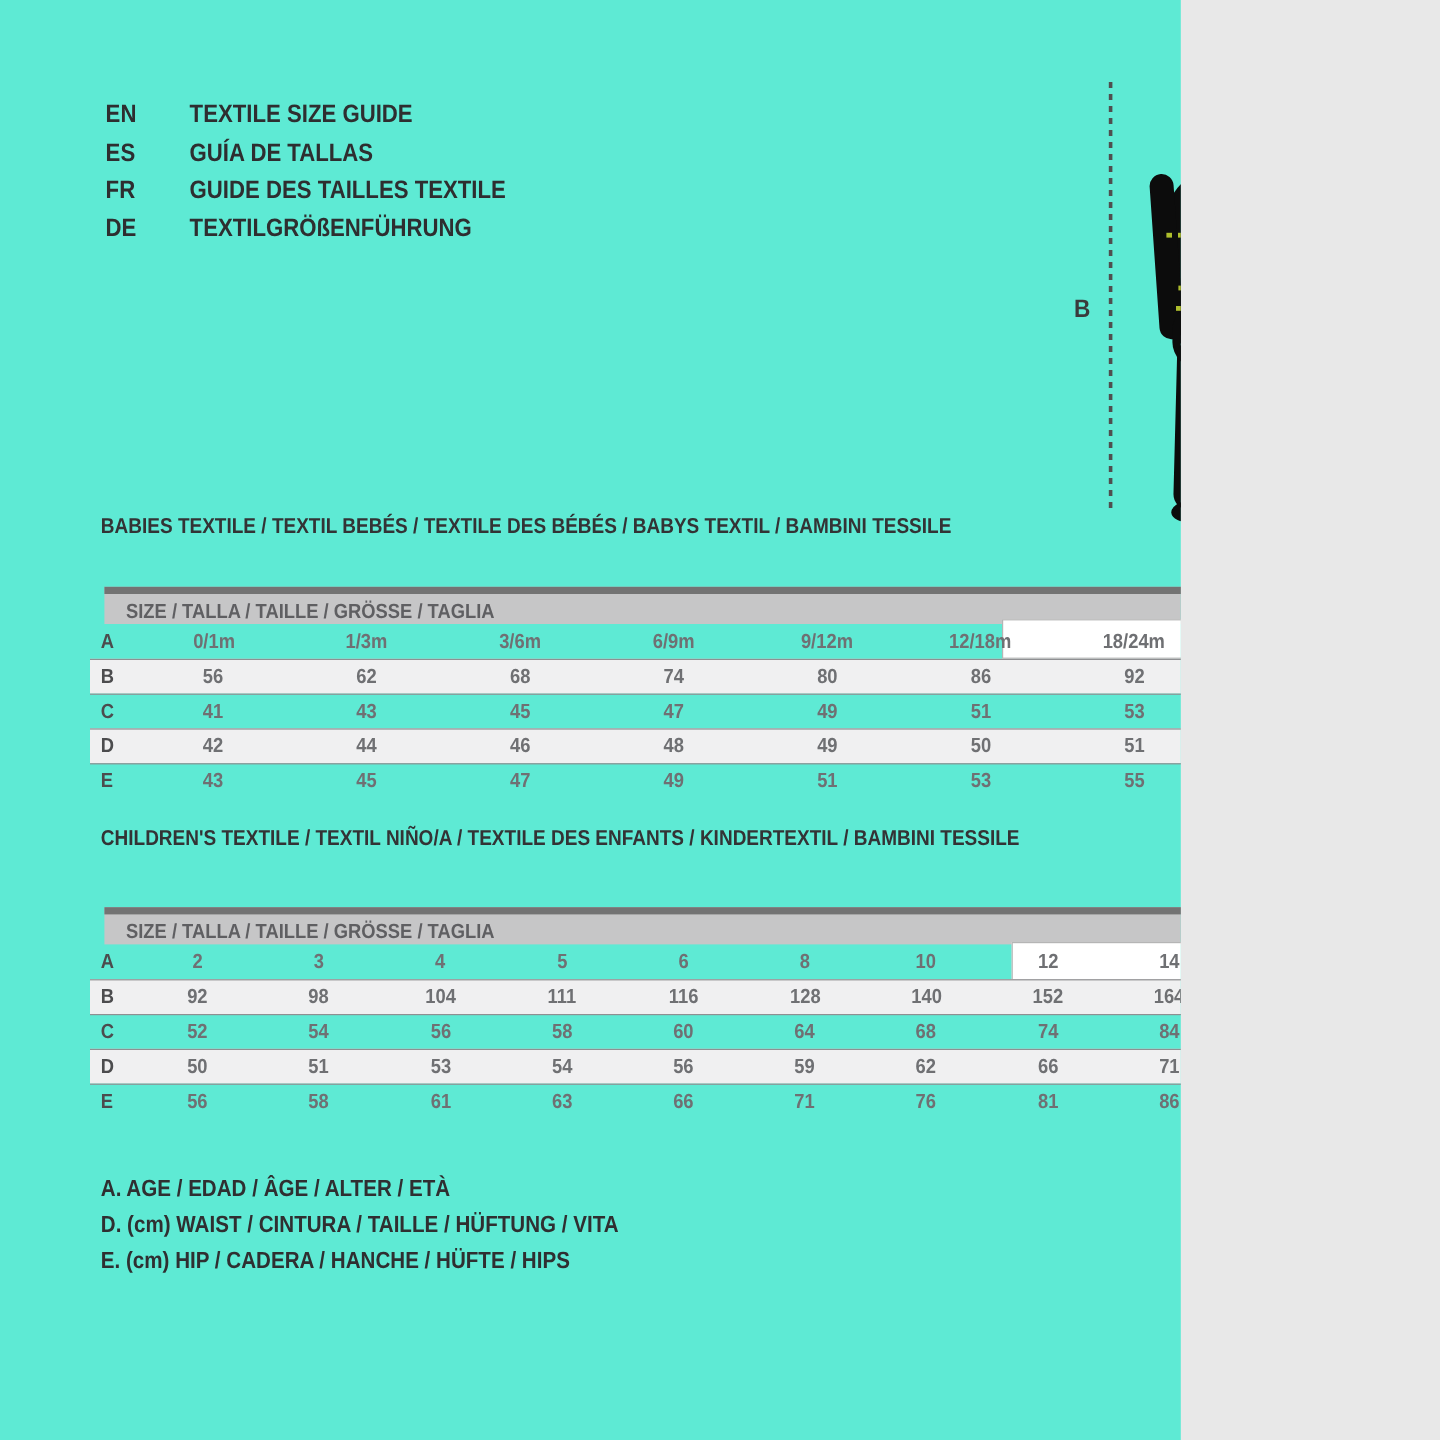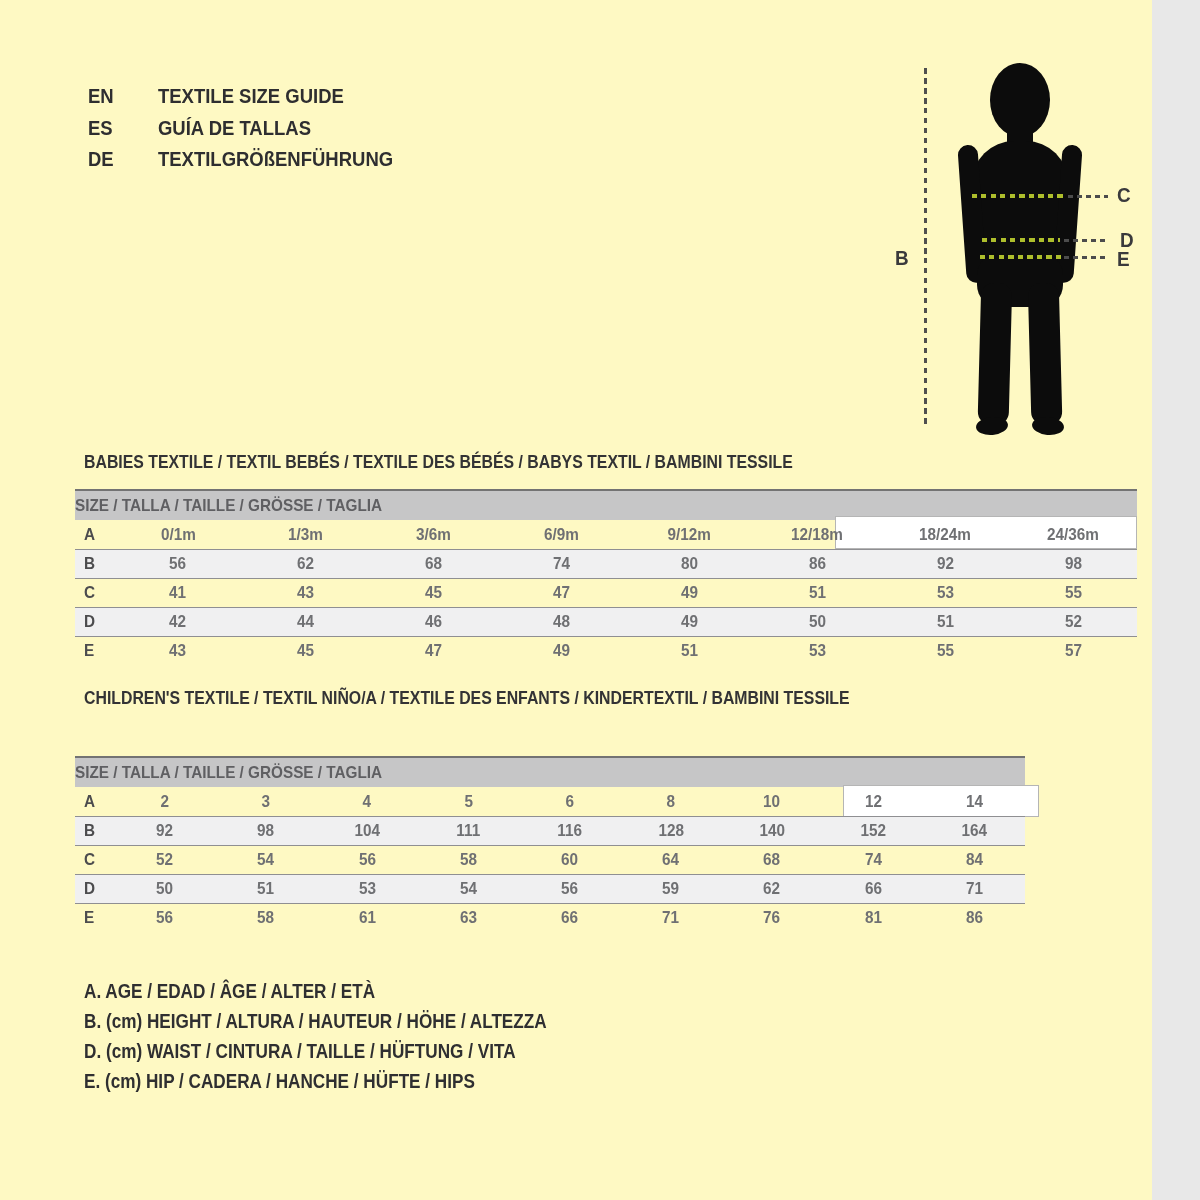--- a/index.html
+++ b/index.html
@@ -1,17 +1,17 @@
 <!DOCTYPE html>
 <html><head>
 <meta charset="utf-8">
 <style>
   html,body{margin:0;padding:0;background:#e8e8e8;}
   .canvas{
-    position:relative;width:1152px;height:1200px;background:#fef9c3;
+    position:relative;width:984px;height:1200px;background:#5eead4;
     font-family:"Liberation Sans","DejaVu Sans",sans-serif;overflow:hidden;
   }
   
   .lang-block{position:absolute;left:88px;top:80px;}
   .lang-row{height:31.5px;line-height:31.5px;white-space:nowrap;}
   .lang-code,.lang-title{
     display:inline-block;transform:scaleX(0.88);transform-origin:left center;
     font-size:21px;font-weight:bold;color:#2e2e30;letter-spacing:0px;
   }
   .lang-code{width:70px;}
@@ -28,21 +28,21 @@
     background:repeating-linear-gradient(to right,#4c4c4c 0 5px,transparent 5px 9px);}
   .mlabel{position:absolute;font-size:21px;line-height:21px;font-weight:bold;color:#3a3a3c;
     transform:scaleX(0.9);transform-origin:left center;}
   
   .section-title{position:absolute;left:84px;white-space:nowrap;}
   .section-title span{display:inline-block;transform:scaleX(0.88);transform-origin:left center;
     font-size:18px;font-weight:bold;color:#333335;}
   
   .sg-table{position:absolute;left:75px;}
   .size-bar{position:relative;z-index:0;height:31px;box-sizing:border-box;
-    border-top:2px solid #737373;background:#c6c6c7;line-height:29px;padding-left:0;white-space:nowrap;}
+    border-top:6px solid #737373;background:#c6c6c7;line-height:29px;padding-left:18px;white-space:nowrap;margin-left:12px;}
   .size-bar span{display:inline-block;transform:scaleX(0.9);transform-origin:left center;
     font-size:17px;font-weight:bold;color:#5f5f62;}
   .artifact{position:absolute;z-index:1;background:#ffffff;border:1px solid #b5b5b5;box-sizing:border-box;}
   .rows{position:relative;z-index:2;}
   .row{display:flex;height:29px;box-sizing:border-box;align-items:center;}
   .row.lined{border-top:1px solid #8f8f92;}
   .row.stripe{background:#f0f0f1;}
   .rl{width:30px;padding-left:9px;flex:0 0 auto;}
   .rl span{display:inline-block;transform:scaleX(0.9);transform-origin:left center;
     font-size:17px;font-weight:bold;color:#4c4c4e;}
@@ -56,20 +56,21 @@
     font-size:19.5px;font-weight:bold;color:#2f2f31;}
 </style>
 </head>
 <body>
 
 <div class="canvas">
 
   <div class="lang-block">
     <div class="lang-row"><span class="lang-code">EN</span><span class="lang-title">TEXTILE SIZE GUIDE</span></div>
     <div class="lang-row"><span class="lang-code">ES</span><span class="lang-title">GUÍA DE TALLAS</span></div>
+    <div class="lang-row"><span class="lang-code">FR</span><span class="lang-title">GUIDE DES TAILLES TEXTILE</span></div>
     <div class="lang-row"><span class="lang-code">DE</span><span class="lang-title">TEXTILGRÖßENFÜHRUNG</span></div>
   </div>
 
   <div class="figure">
     <svg class="sil" width="160" height="385" viewBox="0 0 160 385">
       <g fill="#0c0c0c">
         <ellipse cx="75" cy="45" rx="30" ry="37"></ellipse>
         <rect x="62" y="70" width="26" height="24"></rect>
         <rect x="27" y="86" width="96" height="158" rx="42"></rect>
         <rect x="13" y="90" width="20" height="138" rx="10" transform="rotate(-4 23 100)"></rect>
@@ -90,21 +91,21 @@
 
     <div class="hgreen" style="left:982px;top:238px;width:78px;"></div>
     <div class="hgray" style="left:1064px;top:238.5px;width:44px;"></div>
     <div class="mlabel" style="left:1120px;top:229px;">D</div>
 
     <div class="hgreen" style="left:980px;top:255px;width:82px;"></div>
     <div class="hgray" style="left:1064px;top:255.5px;width:44px;"></div>
     <div class="mlabel" style="left:1117px;top:248px;">E</div>
   </div>
 
-  <div class="section-title" style="top:452px;"><span>BABIES TEXTILE / TEXTIL BEBÉS / TEXTILE DES BÉBÉS / BABYS TEXTIL / BAMBINI TESSILE</span></div>
+  <div class="section-title" style="top:428px;"><span>BABIES TEXTILE / TEXTIL BEBÉS / TEXTILE DES BÉBÉS / BABYS TEXTIL / BAMBINI TESSILE</span></div>
 
   <div class="sg-table" style="top:489px;width:1062px;">
     <div class="size-bar"><span>SIZE / TALLA / TAILLE / GRÖSSE / TAGLIA</span></div>
     <div class="artifact" style="left:760px;top:27px;width:302px;height:33px;"></div>
     <div class="rows">
       <div class="row">
         <div class="rl"><span>A</span></div>
         <div class="cell"><span>0/1m</span></div>
         <div class="cell"><span>1/3m</span></div>
         <div class="cell"><span>3/6m</span></div>
@@ -225,18 +226,17 @@
         <div class="cell"><span>71</span></div>
         <div class="cell"><span>76</span></div>
         <div class="cell"><span>81</span></div>
         <div class="cell"><span>86</span></div>
       </div>
     </div>
   </div>
 
   <div class="legend">
     <div class="legend-line"><span>A. AGE / EDAD / ÂGE / ALTER / ETÀ</span></div>
-    <div class="legend-line"><span>B. (cm) HEIGHT / ALTURA / HAUTEUR / HÖHE / ALTEZZA</span></div>
     <div class="legend-line"><span>D. (cm) WAIST / CINTURA / TAILLE / HÜFTUNG / VITA</span></div>
     <div class="legend-line"><span>E. (cm) HIP / CADERA / HANCHE / HÜFTE / HIPS</span></div>
   </div>
 
 </div>
 
 </body></html>

